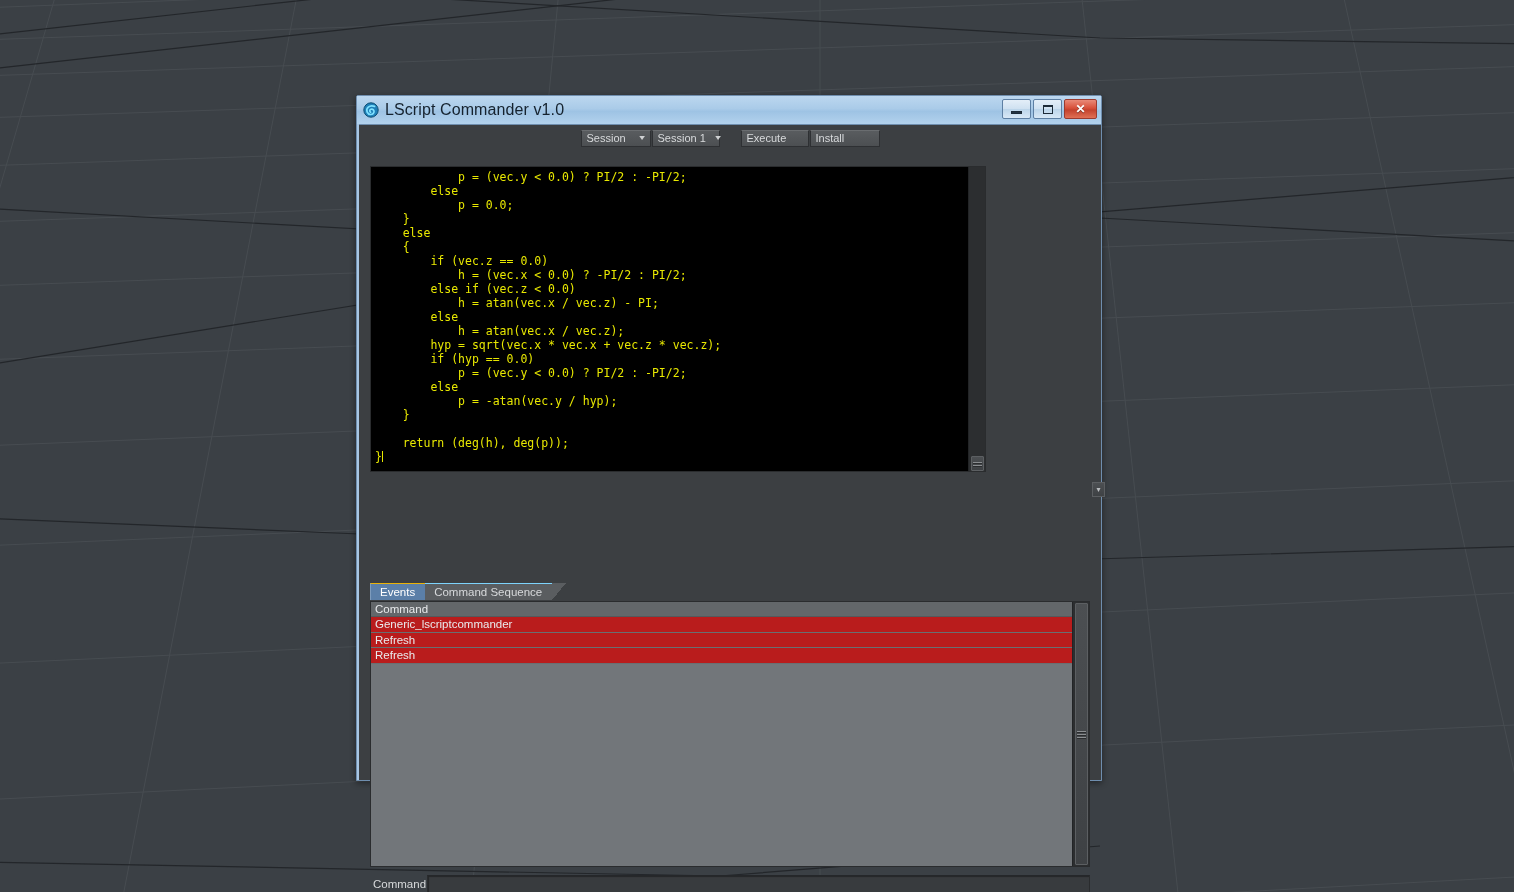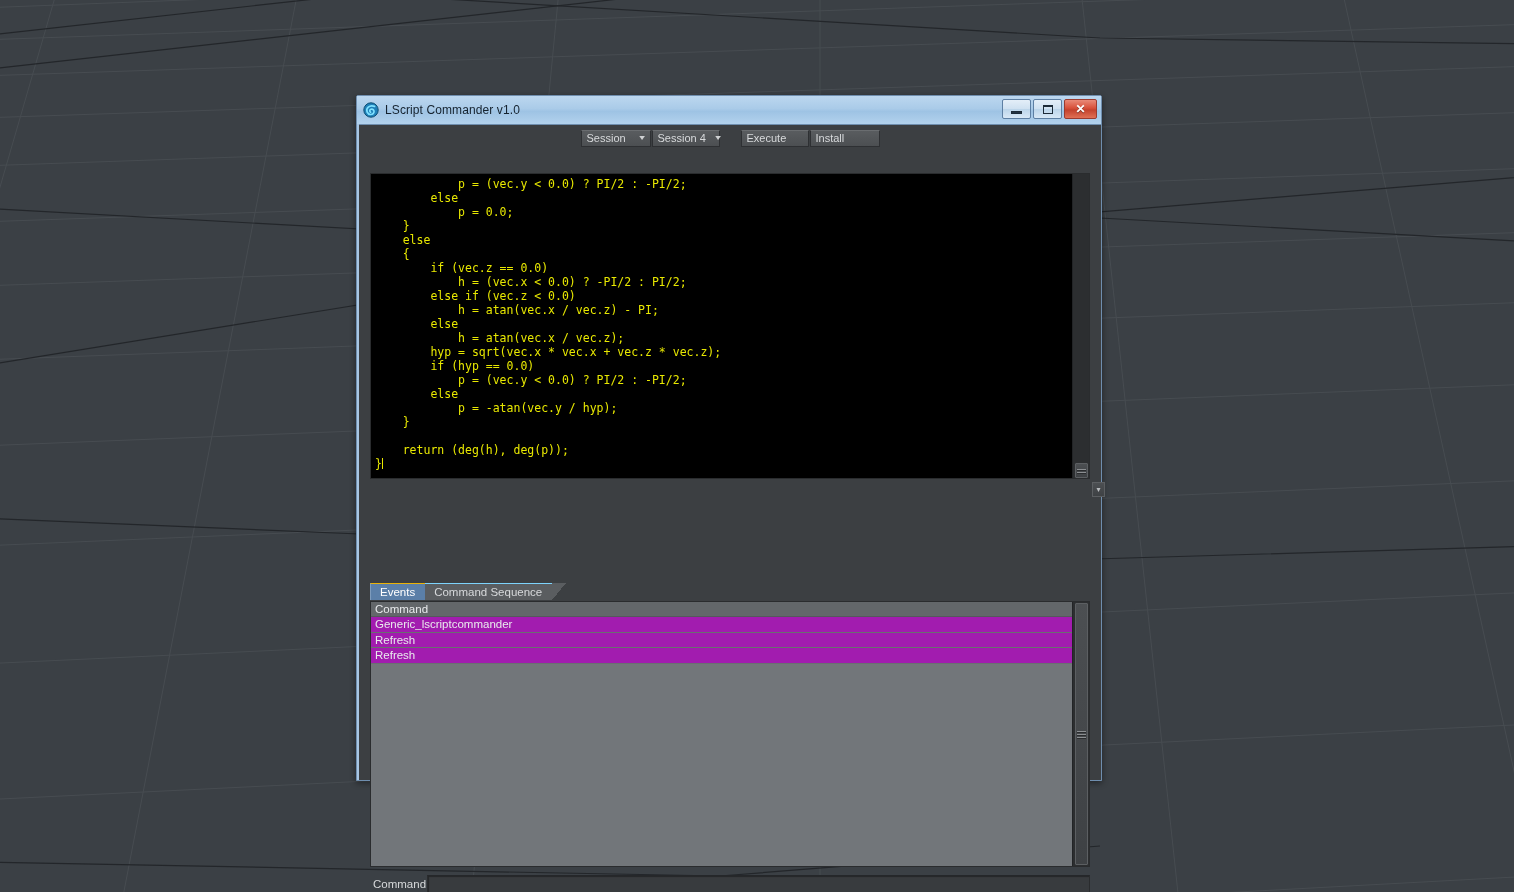--- a/index.html
+++ b/index.html
@@ -37,21 +37,21 @@
     display: flex; align-items: center;
     padding-left: 6px;
   }
   #app-icon {
     width: 16px; height: 16px; flex: 0 0 16px;
     margin-right: 6px;
     position: relative;
   }
   #app-icon svg { display: block; }
   #window-title {
-    font-size: 12px;
+    font-size: 16px;
     color: #15222e;
     letter-spacing: 0.1px;
     white-space: nowrap;
   }
   #window-buttons {
     position: absolute; right: 4px; top: 3px;
     display: flex; gap: 2px;
   }
   .winbtn {
     width: 29px; height: 20px;
@@ -115,22 +115,22 @@
     transform: scaleX(1.4);
   }
   #dd-session { width: 70px; }
   #dd-session1 { width: 68px; }
   #btn-execute { width: 68px; margin-left: 20px; }
   #btn-install { width: 70px; }
 
   
   #editor-wrap {
     position: absolute;
-    left: 11px; top: 48px;
-    width: 720px; height: 306px;
+    left: 11px; top: 41px;
+    width: 616px; height: 306px;
     display: flex;
     background: #000;
     border: 1px solid #2a2c2e;
   }
   #code {
     flex: 1 1 auto;
     background: #000000;
     color: #e8e800;
     font-family: "DejaVu Sans Mono", monospace;
     font-size: 11.5px;
@@ -234,21 +234,21 @@
     padding-left: 4px;
     border-bottom: 1px solid #55595c;
   }
   .list-row {
     height: 15.5px;
     color: #e9ebed;
     font-size: 11.5px;
     display: flex; align-items: center;
     padding-left: 4px;
     border-bottom: 1px solid #6a6e71;
-    background: #a21caf;
+    background: #b91c1c;
   }
   .list-filler { flex: 1 1 auto; background: #73777b; }
 
   
   #cmdbar {
     position: absolute;
     left: 11px; top: 748px;
     width: 720px; height: 22px;
     display: flex; align-items: center;
   }
@@ -336,21 +336,21 @@
   </div>
 
   <div id="client">
 
     <div id="toolbar">
       <div id="dd-session" class="tb-control tb-dropdown">
         <span>Session</span>
         <span class="caret">▾</span>
       </div>
       <div id="dd-session1" class="tb-control tb-dropdown">
-        <span>Session 4</span>
+        <span>Session 1</span>
         <span class="caret">▾</span>
       </div>
       <div id="btn-execute" class="tb-control">
         <span>Execute</span>
       </div>
       <div id="btn-install" class="tb-control">
         <span>Install</span>
       </div>
     </div>
 

